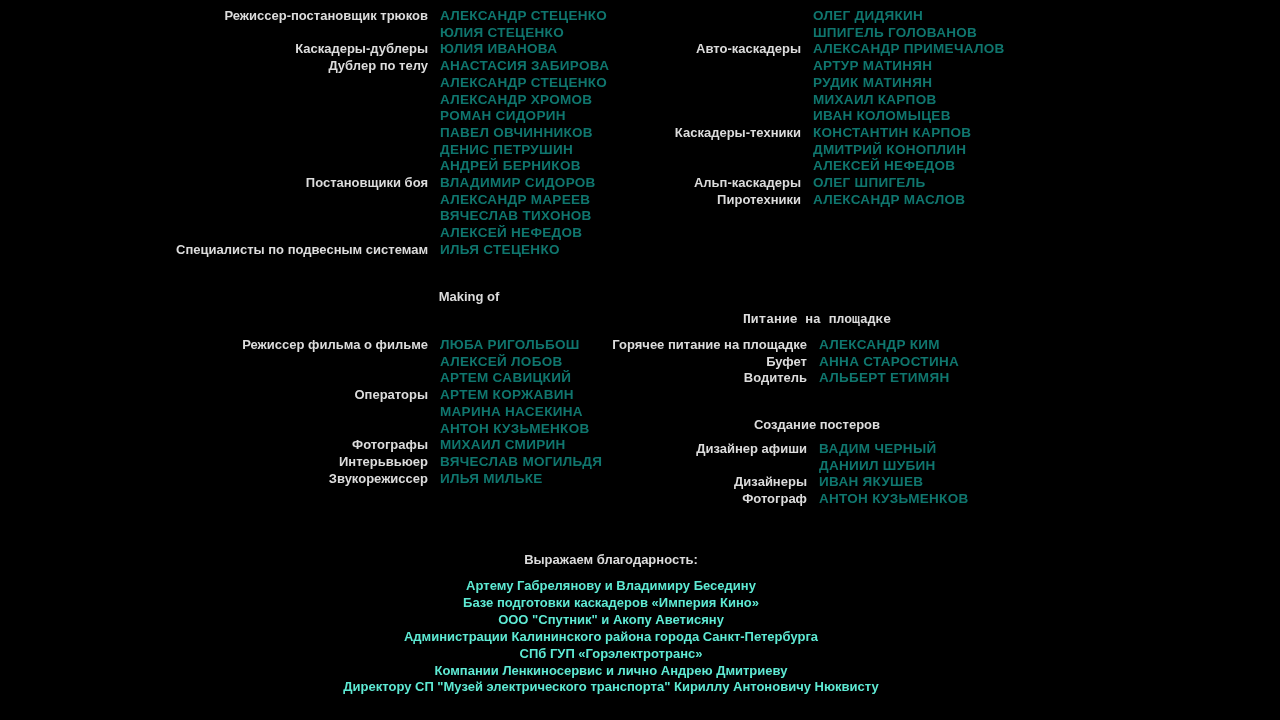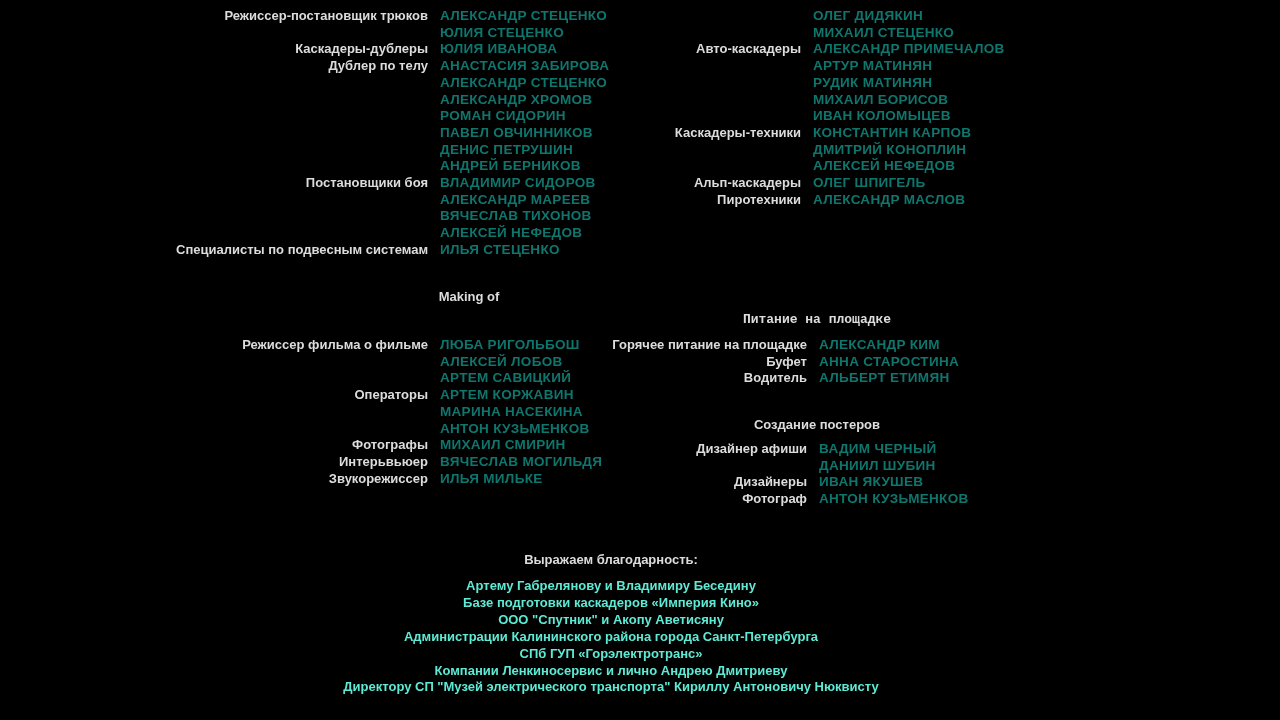--- a/index.html
+++ b/index.html
@@ -122,30 +122,30 @@
           <div>ИЛЬЯ СТЕЦЕНКО</div>
         </div>
       </div>
     </section>
 
   <section id="stunts-right" class="credit-rows">
       <div class="credit-row">
         <div class="role">Авто-каскадеры</div>
         <div class="names">
           <div>ОЛЕГ ДИДЯКИН</div>
-          <div>МИХАИЛ СТЕЦЕНКО</div>
+          <div>ШПИГЕЛЬ ГОЛОВАНОВ</div>
           <div>АЛЕКСАНДР ПРИМЕЧАЛОВ</div>
         </div>
       </div>
       <div class="credit-row">
         <div class="role">Каскадеры-техники</div>
         <div class="names">
           <div>АРТУР МАТИНЯН</div>
           <div>РУДИК МАТИНЯН</div>
-          <div>МИХАИЛ БОРИСОВ</div>
+          <div>МИХАИЛ КАРПОВ</div>
           <div>ИВАН КОЛОМЫЦЕВ</div>
           <div>КОНСТАНТИН КАРПОВ</div>
         </div>
       </div>
       <div class="credit-row">
         <div class="role">Альп-каскадеры</div>
         <div class="names">
           <div>ДМИТРИЙ КОНОПЛИН</div>
           <div>АЛЕКСЕЙ НЕФЕДОВ</div>
           <div>ОЛЕГ ШПИГЕЛЬ</div>

